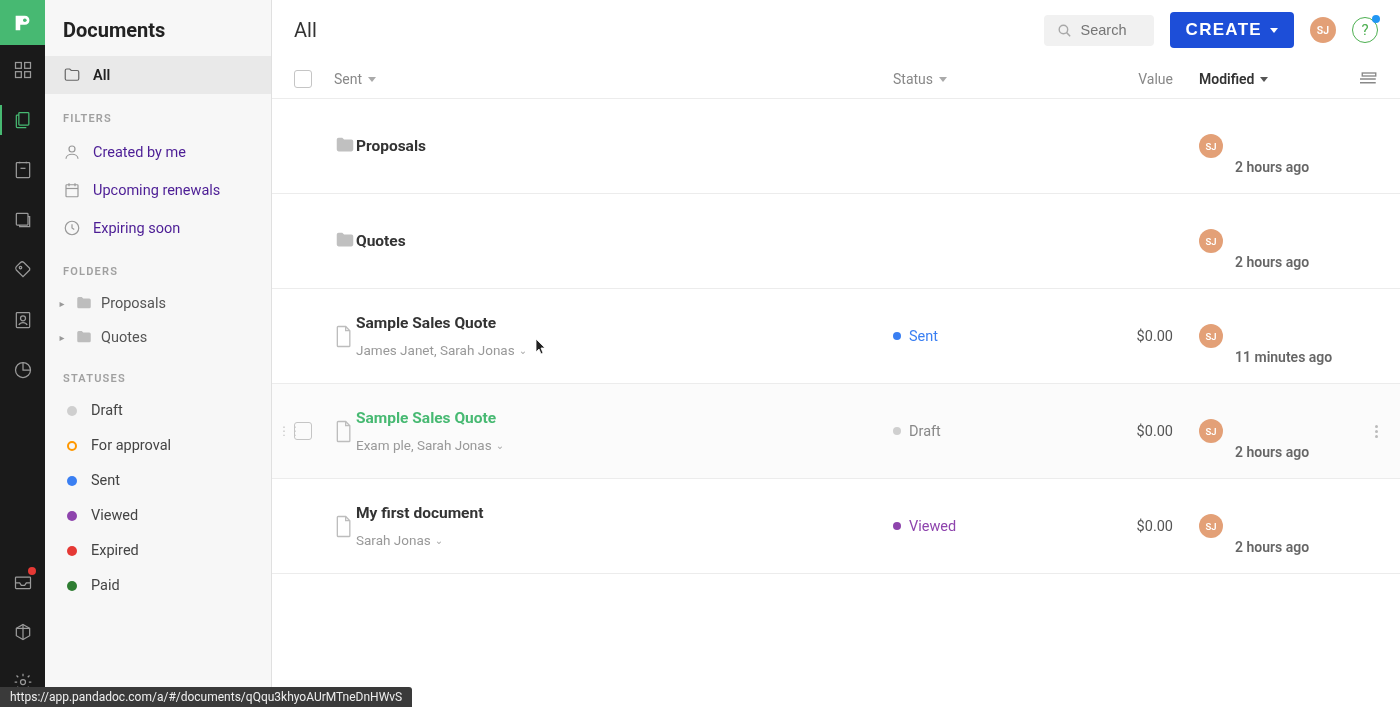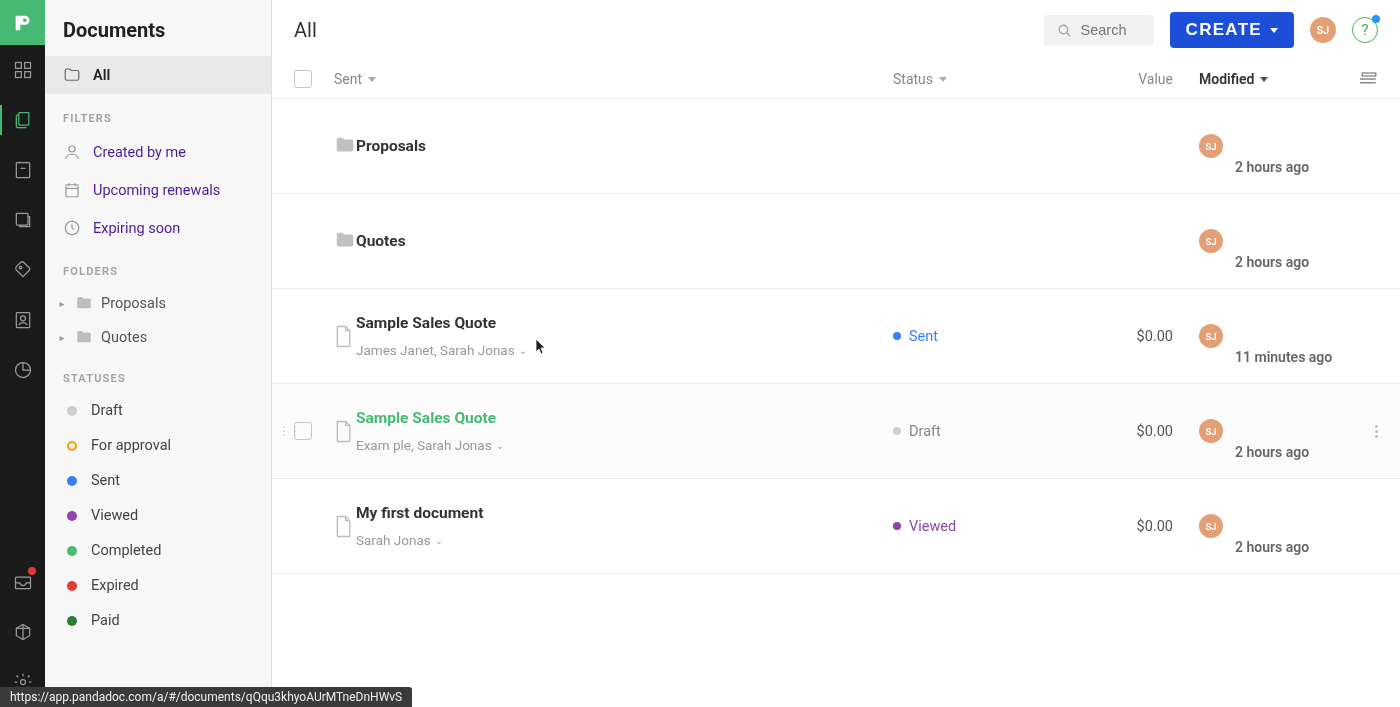--- a/index.html
+++ b/index.html
@@ -231,24 +231,20 @@
       </div>
       <div class="status-row">
         <span class="dot" style="background: rgb(58, 127, 242);"></span>
         <span>Sent</span>
       </div>
       <div class="status-row">
         <span class="dot" style="background: rgb(142, 68, 173);"></span>
         <span>Viewed</span>
       </div>
       <div class="status-row">
-        <span class="dot" style="background: rgb(71, 185, 114);"></span>
-        <span>Completed</span>
-      </div>
-      <div class="status-row">
         <span class="dot" style="background: rgb(229, 57, 53);"></span>
         <span>Expired</span>
       </div>
       <div class="status-row">
         <span class="dot" style="background: rgb(46, 125, 50);"></span>
         <span>Paid</span>
       </div>
     </div>
 </div>
 

